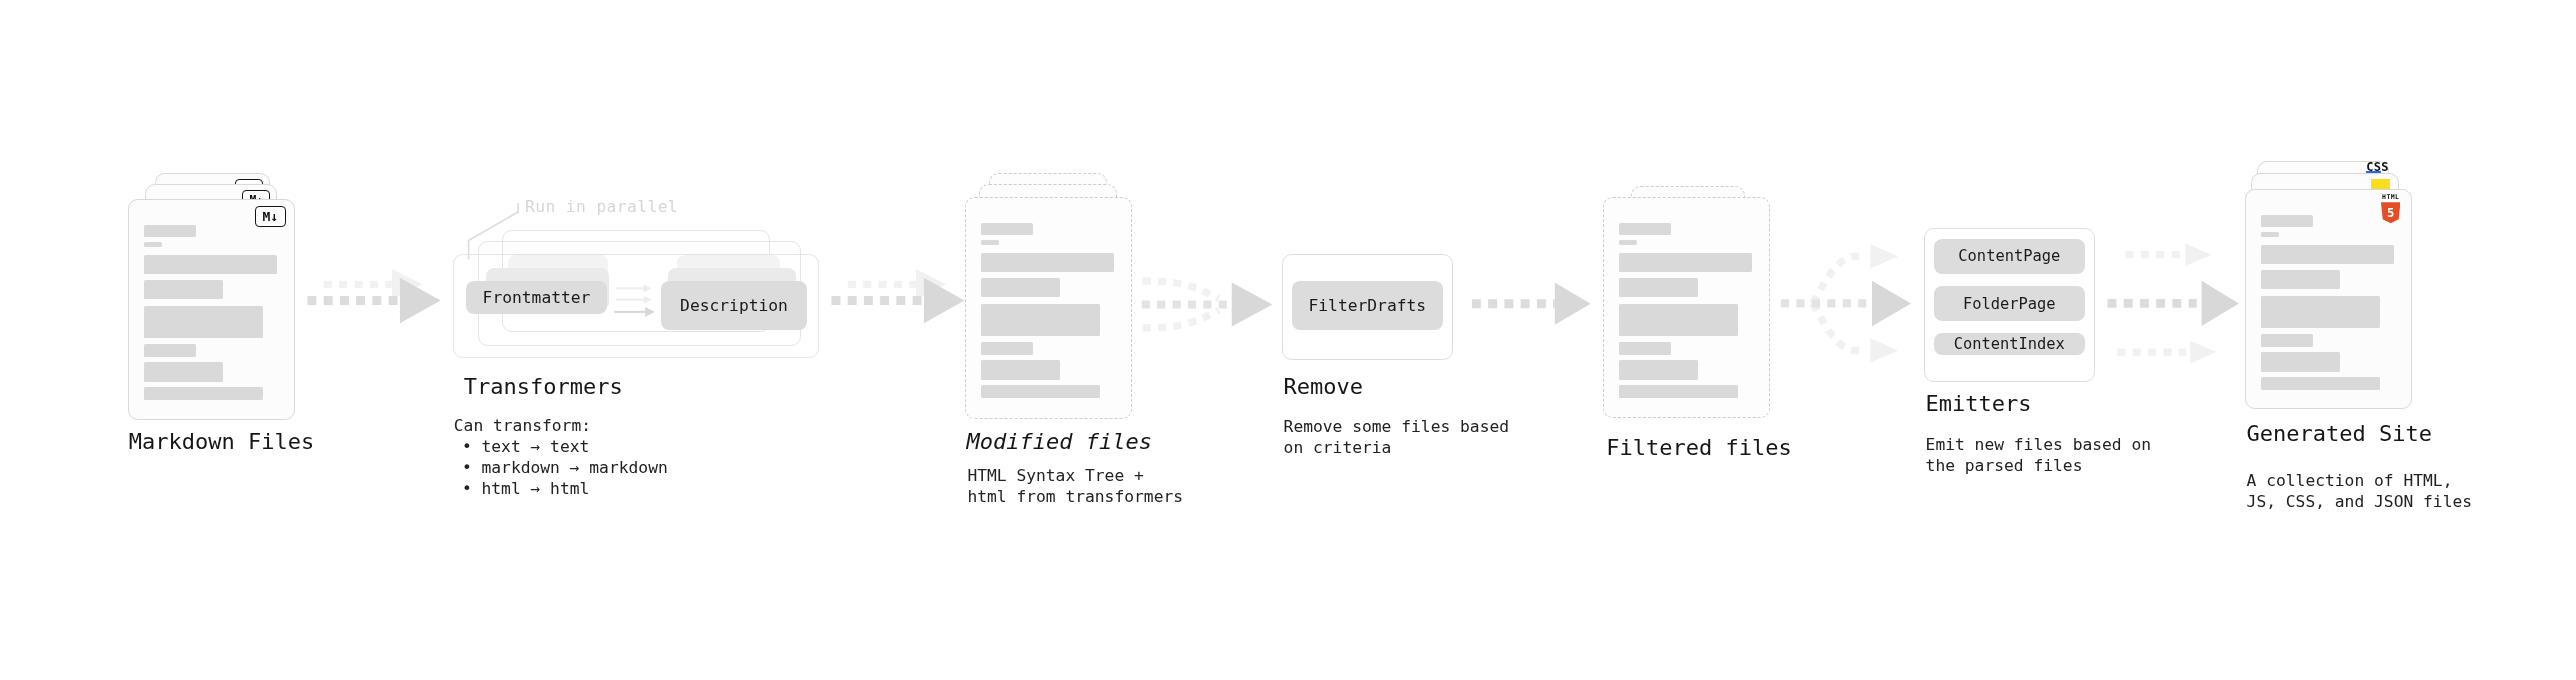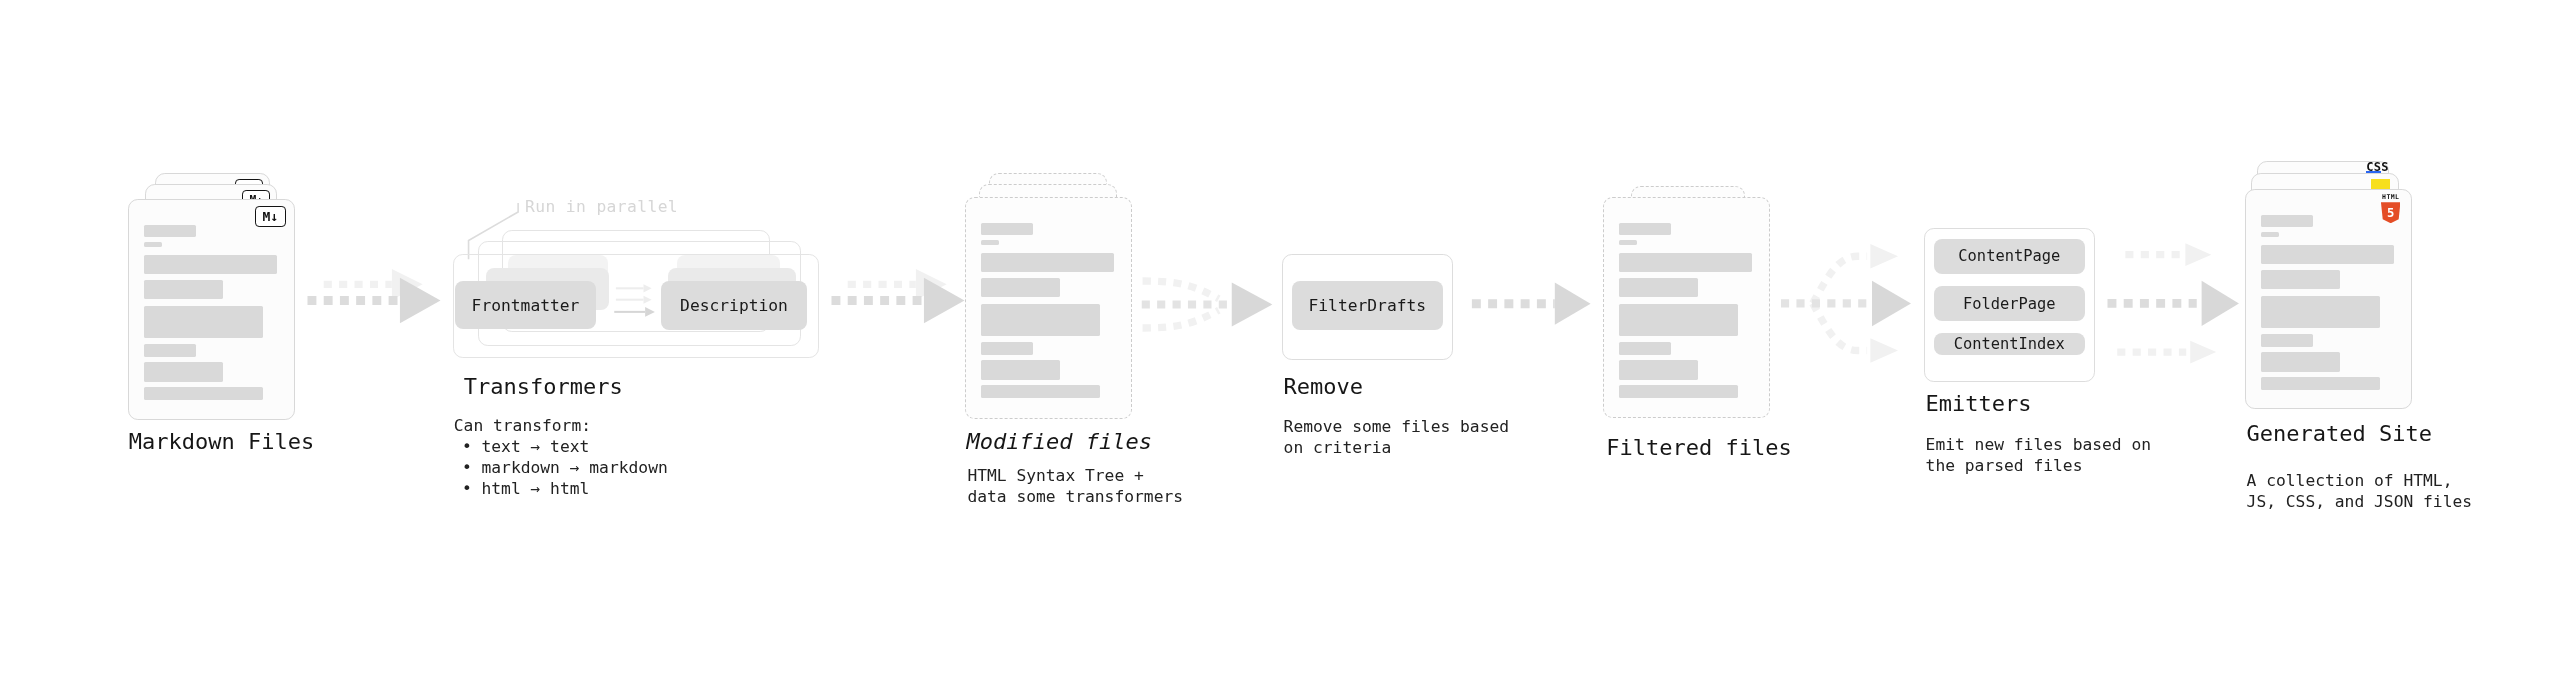--- a/index.html
+++ b/index.html
@@ -136,21 +136,21 @@
     <div class="annotation" style="left:72px;top:-57px;">Run in parallel</div>
     <svg style="left:8.1px;top:-55px;" width="98" height="65" viewBox="0 0 120 80">
       <polyline points="70,5 70,16 9,51 9,74" class="leader"></polyline>
     </svg>
     <div class="outline" style="left:49px;top:-24.4px;width:268px;height:102px;"></div>
     <div class="outline" style="left:25px;top:-13px;width:323px;height:105px;"></div>
     <div class="outline" style="left:0;top:0;width:366px;height:104px;"></div>
 
     <div class="pill ghost2" style="left:55px;top:0.8px;width:100px;height:37px;"></div>
     <div class="pill ghost1" style="left:32.5px;top:14px;width:123px;height:42px;"></div>
-    <div class="pill" style="left:2px;top:27px;width:141px;height:48px;">
+    <div class="pill" style="left:13px;top:27px;width:141px;height:33px;">
         <span>Frontmatter</span>
       </div>
 
     <svg style="left:161px;top:27px;" width="46" height="39" viewBox="0 0 56 48">
       <line x1="2" y1="9" x2="36" y2="9" class="mini-light"></line>
         <polygon points="36,4 46,9 36,14" class="mini-head-light"></polygon>
       <line x1="2" y1="23" x2="36" y2="23" class="mini-light"></line>
         <polygon points="36,18 46,23 36,28" class="mini-head-light"></polygon>
       <line x1="0" y1="38" x2="38" y2="38" class="mini-dark"></line>
         <polygon points="38,32 50,38 38,44" class="mini-head-dark"></polygon>
@@ -189,21 +189,21 @@
           <div class="bar" style="left: 14.6px; top: 80px; width: 79px; height: 18.7px;"></div>
           <div class="bar" style="left: 14.6px; top: 106px; width: 119px; height: 32px;"></div>
           <div class="bar" style="left: 14.6px; top: 144px; width: 52px; height: 13px;"></div>
           <div class="bar" style="left: 14.6px; top: 162px; width: 79px; height: 19.5px;"></div>
           <div class="bar" style="left: 14.6px; top: 187px; width: 119px; height: 13px;"></div>
         </div>
     </div>
     <div class="stage-title" style="left:1.6px;top:232px;font-style:italic;">Modified files</div>
     <div class="stage-desc" style="left:2.4px;top:268px;">
       <div>HTML Syntax Tree +</div>
-      <div>data some transformers</div>
+      <div>html from transformers</div>
     </div>
   </div>
 
   <svg style="left:1136px;top:268px;" width="138" height="73" viewBox="0 0 170 90">
     <path d="M 8,16 C 55,16 72,22 102,38" class="dash-light"></path>
     <path d="M 8,74 C 55,74 72,68 102,52" class="dash-light"></path>
     <line x1="7" y1="45" x2="114" y2="45" class="dash-mid"></line>
     <polygon points="118,18 168,45 118,72" class="head-dark"></polygon>
   </svg>
 

